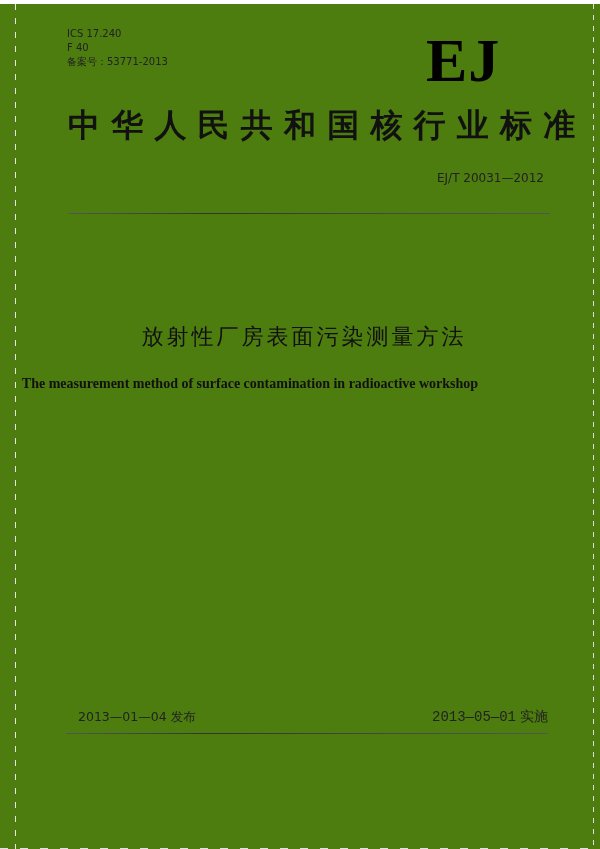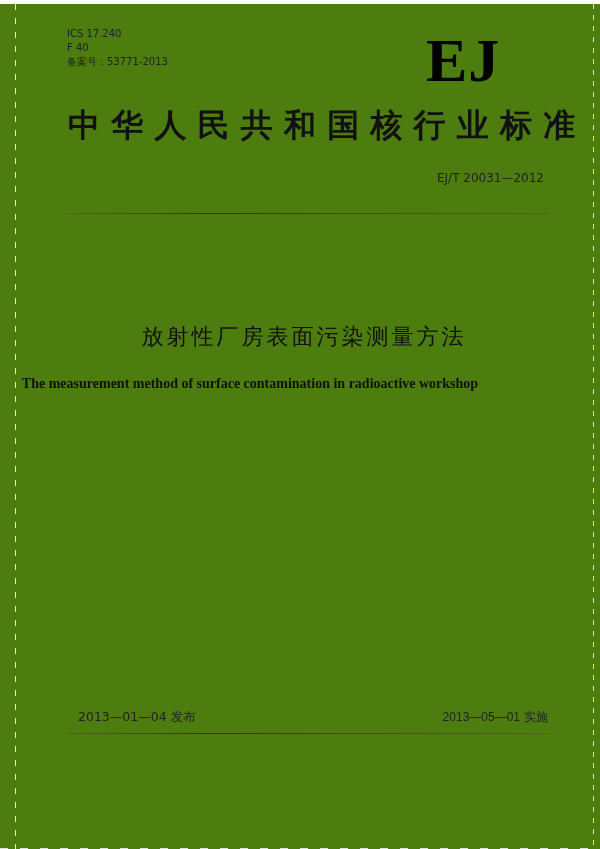--- a/index.html
+++ b/index.html
@@ -124,22 +124,22 @@
       font-size: 12.5px;
       line-height: 18px;
       color: #222;
       white-space: nowrap;
       margin-left: 12px;
     }
     .date-effective {
       position: absolute;
       right: 52px;
       top: 704px;
-      font-family: Liberation Sans, sans-serif;
-      font-size: 12px;
+      font-family: Liberation Mono, monospace;
+      font-size: 14px;
       line-height: 18px;
       color: #222;
       white-space: nowrap;
     }
     .date-label { margin-left: 4px; }
 
     .publisher {
       position: absolute;
       left: 227px;
       top: 745px;

